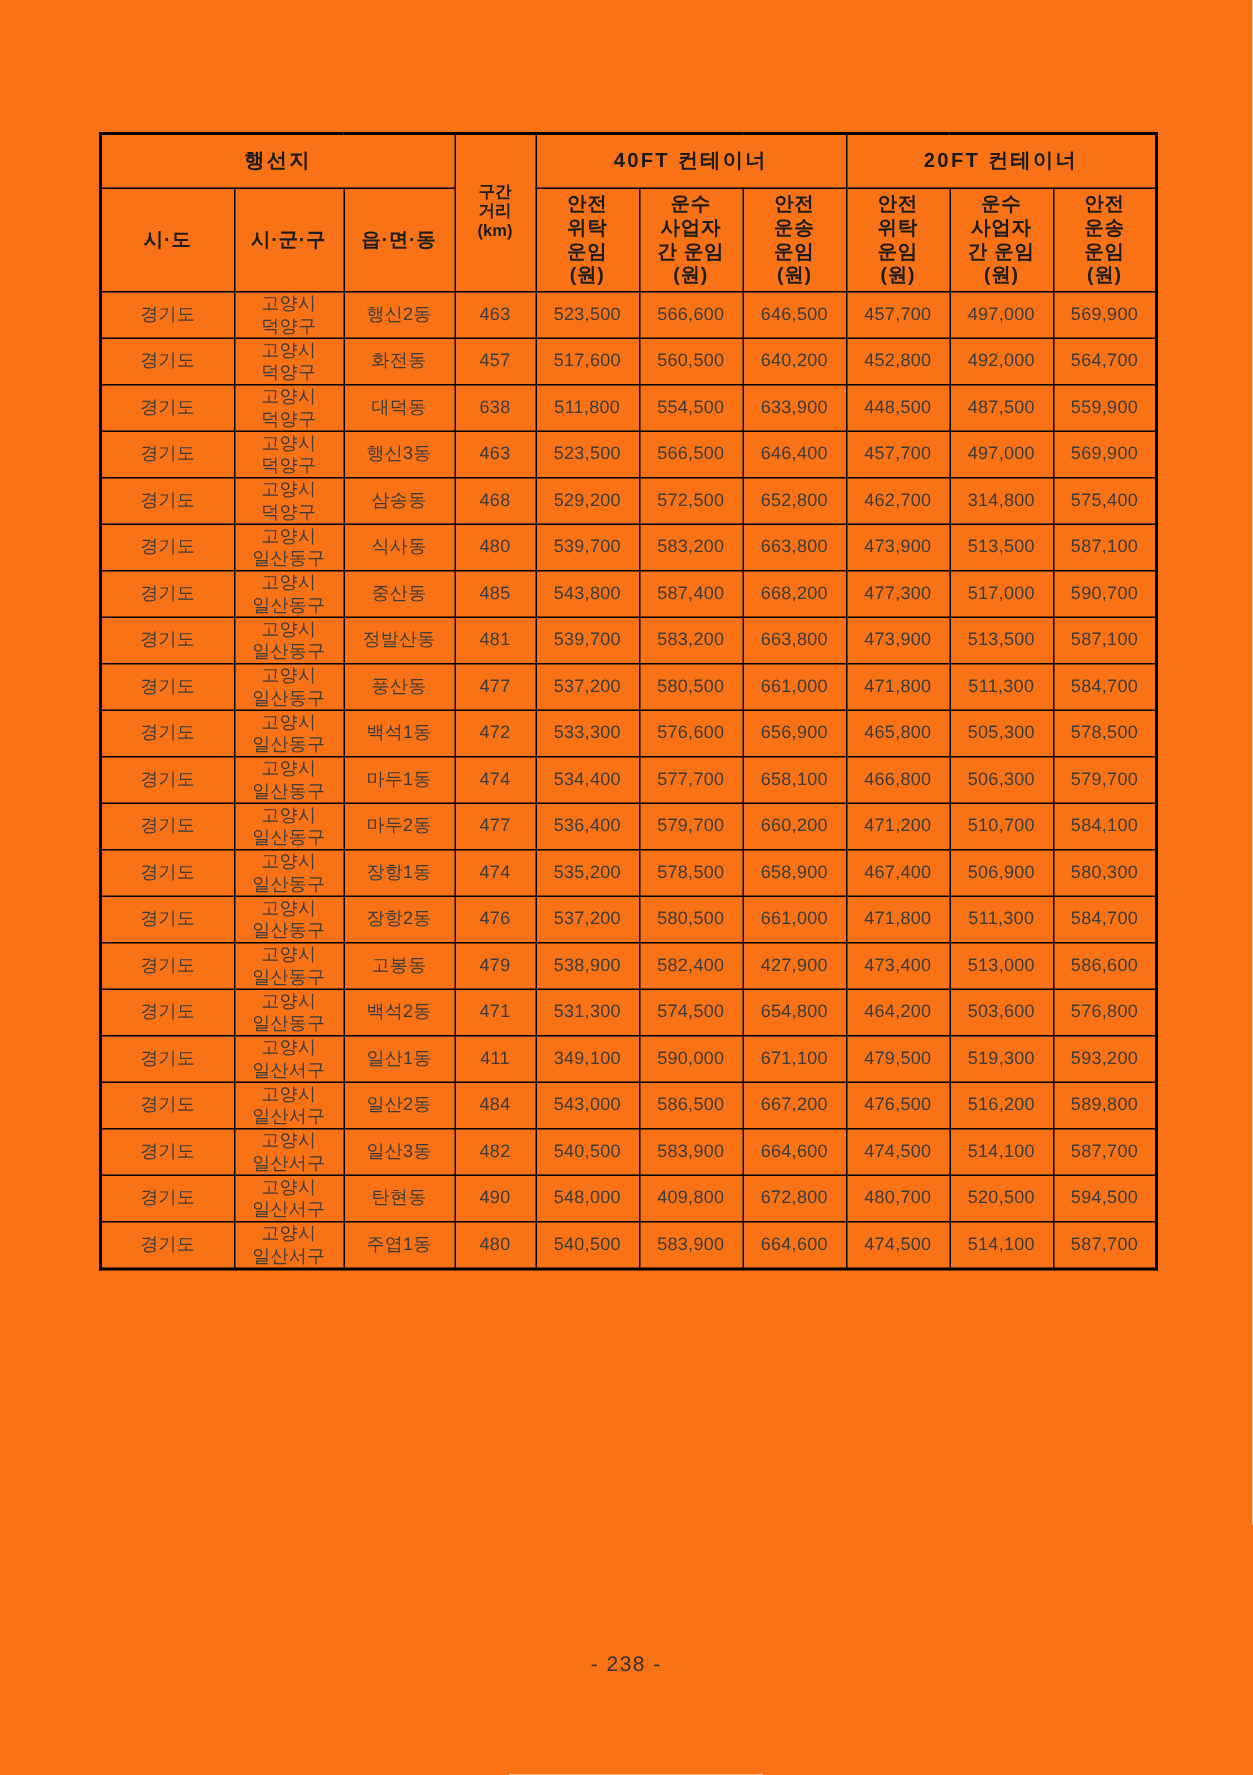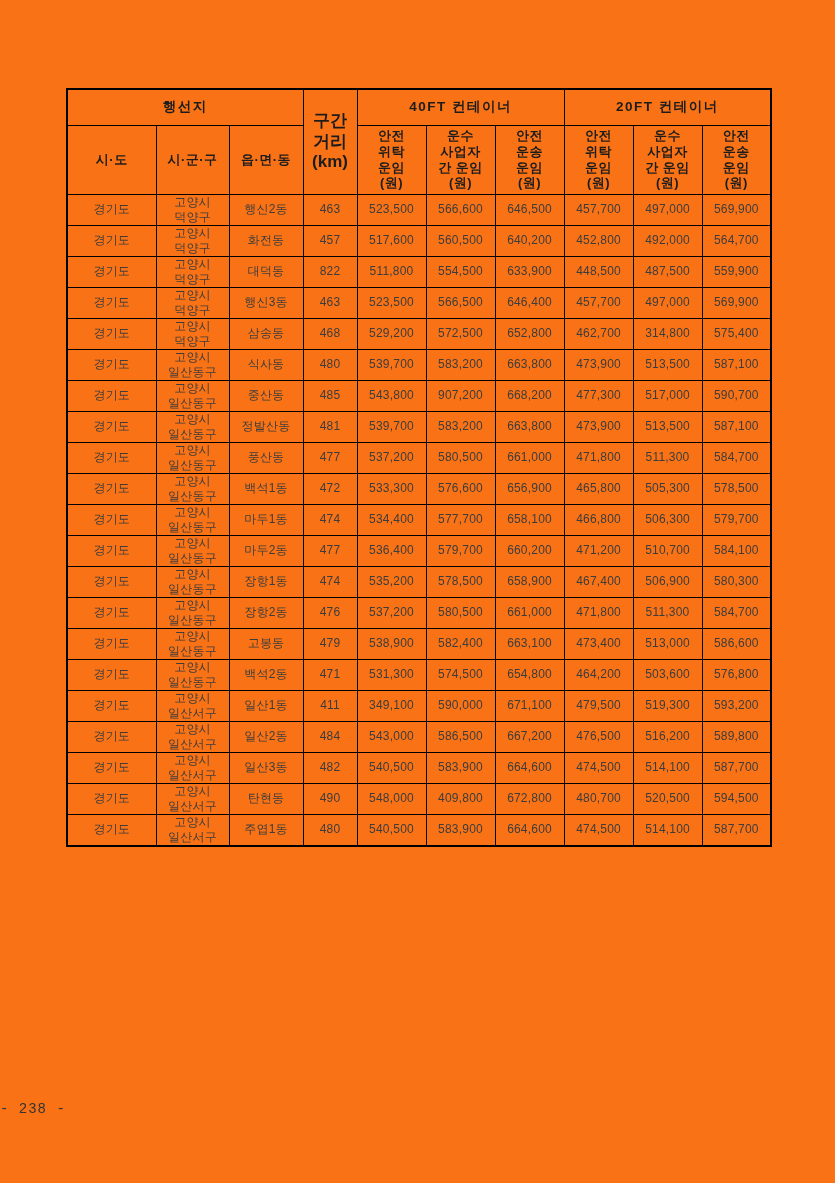--- a/index.html
+++ b/index.html
@@ -32,38 +32,37 @@
     color: #1c1c1c;
     font-size: 13px;
     line-height: 1.2;
   }
   .fare-table .group-header {
     font-size: 13.5px;
     letter-spacing: 1.5px;
     height: 36px;
   }
   .fare-table .sub-header-row th { height: 69px; letter-spacing: 0.5px; }
-  .fare-table .distance-header { font-size: 17px; letter-spacing: 0; }
+  .fare-table .distance-header { font-size: 11px; letter-spacing: 0; }
   .fare-table tbody tr { height: 24px; }
   .fare-table tbody td {
     font-size: 12px;
     color: #3c3c3c;
     line-height: 1.25;
     letter-spacing: 0.2px;
   }
   .footer {
     position: absolute;
     top: 1101px;
     left: 0;
     width: 100%;
-    text-align: left;
+    text-align: center;
     font-size: 14px;
     color: #333333;
     letter-spacing: 1px;
-    font-family: Liberation Mono, monospace;
   }
 </style>
 </head>
 <body>
 
 <div class="page">
 
   <table class="fare-table">
     <colgroup>
       <col style="width:89px">
@@ -141,21 +140,21 @@
           <td>640,200</td>
           <td>452,800</td>
           <td>492,000</td>
           <td>564,700</td>
         </tr>
         <tr>
           <td>경기도</td>
           <td>고양시
 덕양구</td>
           <td>대덕동</td>
-          <td>822</td>
+          <td>638</td>
           <td>511,800</td>
           <td>554,500</td>
           <td>633,900</td>
           <td>448,500</td>
           <td>487,500</td>
           <td>559,900</td>
         </tr>
         <tr>
           <td>경기도</td>
           <td>고양시
@@ -195,21 +194,21 @@
           <td>513,500</td>
           <td>587,100</td>
         </tr>
         <tr>
           <td>경기도</td>
           <td>고양시
 일산동구</td>
           <td>중산동</td>
           <td>485</td>
           <td>543,800</td>
-          <td>907,200</td>
+          <td>587,400</td>
           <td>668,200</td>
           <td>477,300</td>
           <td>517,000</td>
           <td>590,700</td>
         </tr>
         <tr>
           <td>경기도</td>
           <td>고양시
 일산동구</td>
           <td>정발산동</td>
@@ -300,21 +299,21 @@
           <td>584,700</td>
         </tr>
         <tr>
           <td>경기도</td>
           <td>고양시
 일산동구</td>
           <td>고봉동</td>
           <td>479</td>
           <td>538,900</td>
           <td>582,400</td>
-          <td>663,100</td>
+          <td>427,900</td>
           <td>473,400</td>
           <td>513,000</td>
           <td>586,600</td>
         </tr>
         <tr>
           <td>경기도</td>
           <td>고양시
 일산동구</td>
           <td>백석2동</td>
           <td>471</td>

